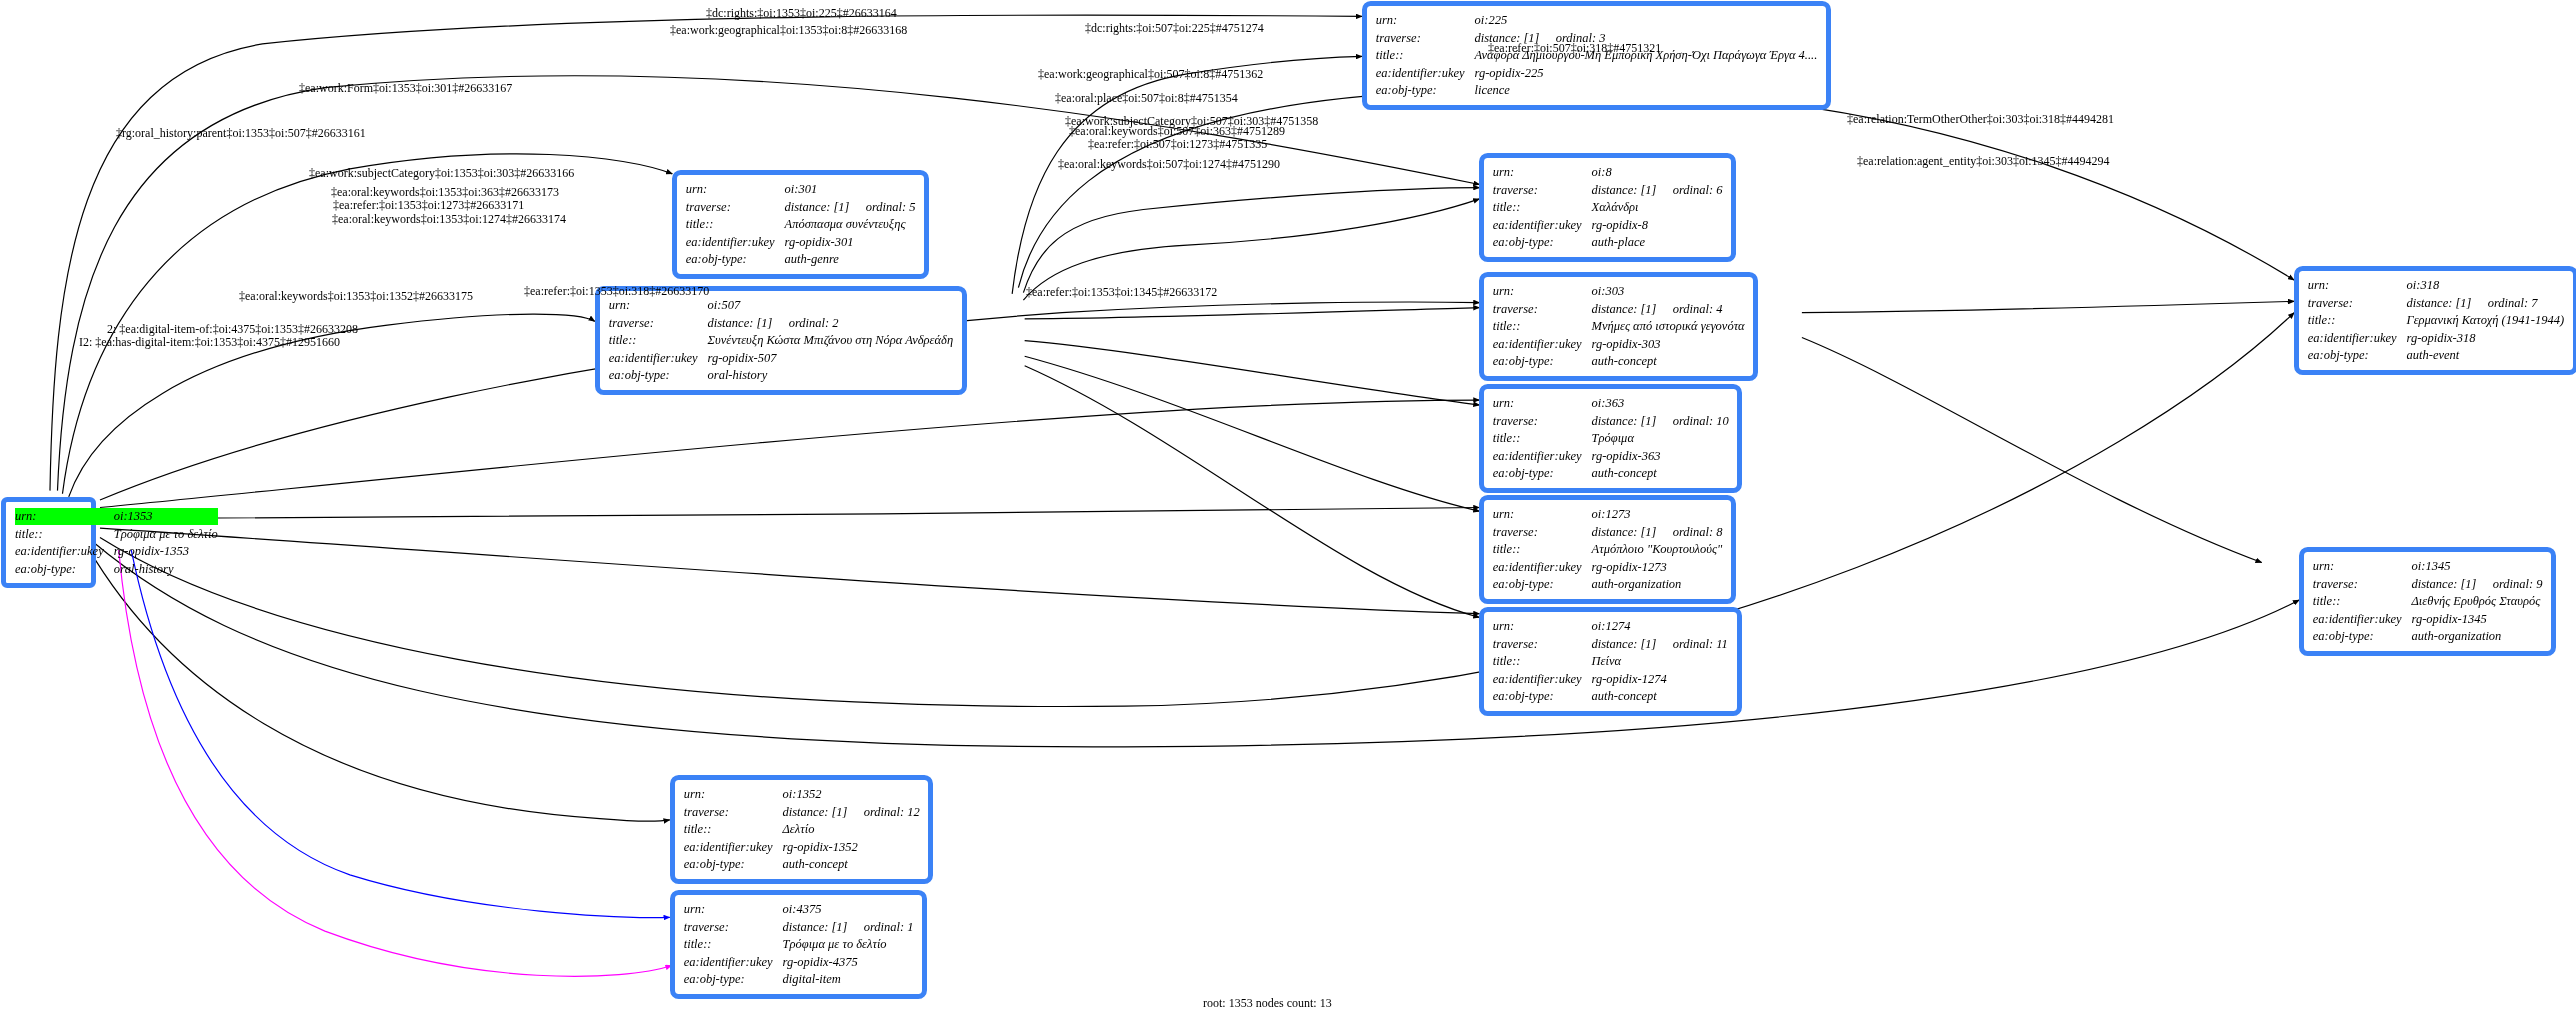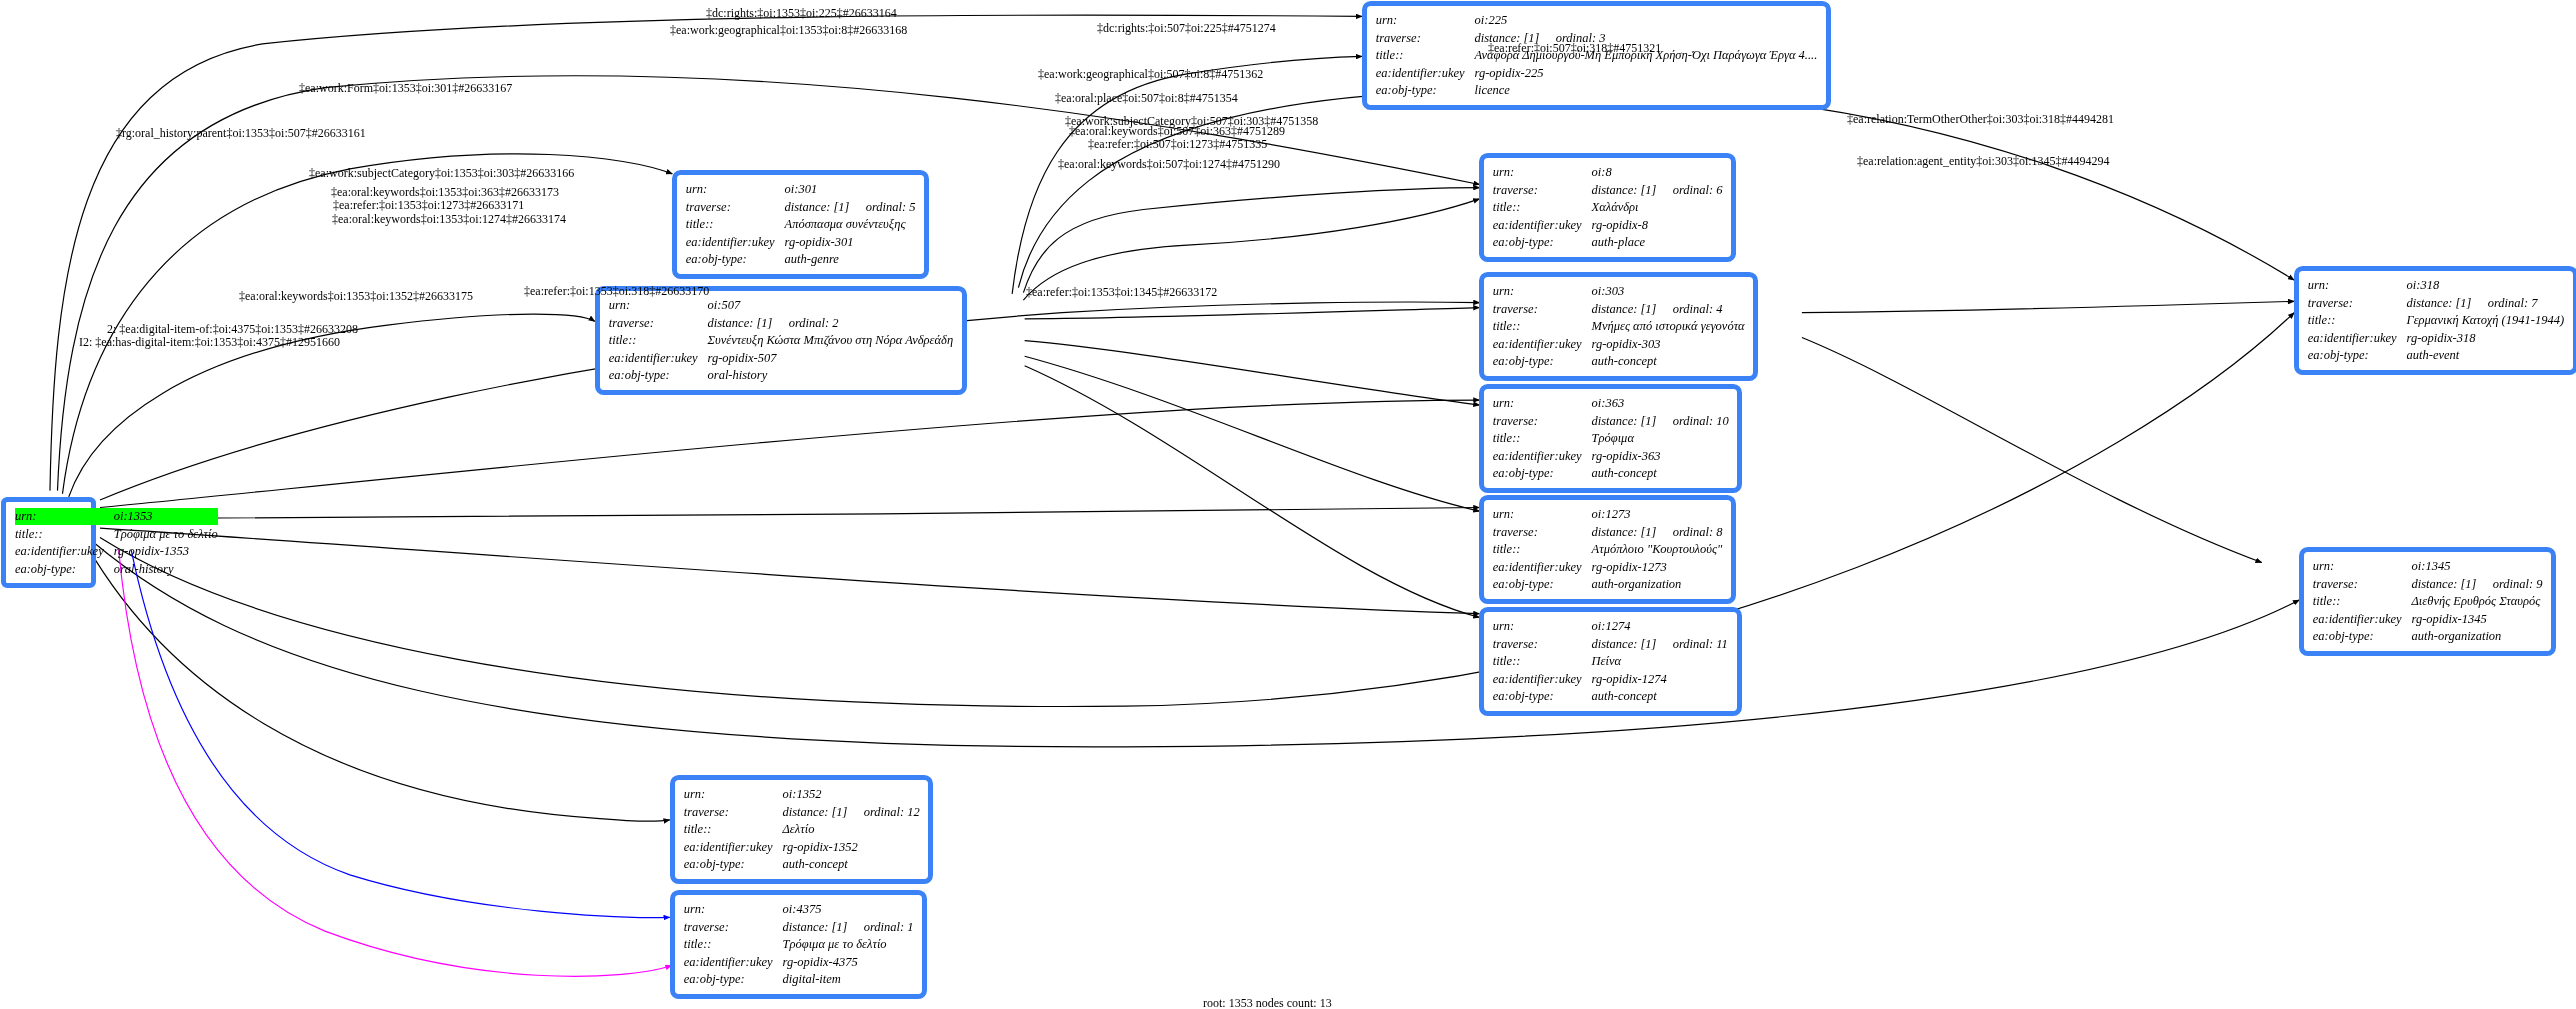--- a/index.html
+++ b/index.html
@@ -489,21 +489,21 @@
       <tr>
             <td class="k">ea:obj-type:</td>
           <td class="v">digital-item</td>
           </tr>
     </tbody>
       </table>
   </div>
 
   <div class="edge-label" style="left:706px; top:6.2px;">‡dc:rights:‡oi:1353‡oi:225‡#26633164</div>
   <div class="edge-label" style="left:670px; top:23px;">‡ea:work:geographical‡oi:1353‡oi:8‡#26633168</div>
-  <div class="edge-label" style="left:1085px; top:20.6px;margin-left:12px;">‡dc:rights:‡oi:507‡oi:225‡#4751274</div>
+  <div class="edge-label" style="left:1085px; top:20.6px;">‡dc:rights:‡oi:507‡oi:225‡#4751274</div>
   <div class="edge-label" style="left:1488px; top:41px;">‡ea:refer:‡oi:507‡oi:318‡#4751321</div>
   <div class="edge-label" style="left:299px;  top:81px;">‡ea:work:Form‡oi:1353‡oi:301‡#26633167</div>
   <div class="edge-label" style="left:1038px; top:67px;">‡ea:work:geographical‡oi:507‡oi:8‡#4751362</div>
   <div class="edge-label" style="left:1055px; top:91px;">‡ea:oral:place‡oi:507‡oi:8‡#4751354</div>
   <div class="edge-label" style="left:116px;  top:126px;">‡rg:oral_history:parent‡oi:1353‡oi:507‡#26633161</div>
   <div class="edge-label" style="left:1065px; top:114px;">‡ea:work:subjectCategory‡oi:507‡oi:303‡#4751358</div>
   <div class="edge-label" style="left:1069px; top:124px;">‡ea:oral:keywords‡oi:507‡oi:363‡#4751289</div>
   <div class="edge-label" style="left:1847px; top:112px;">‡ea:relation:TermOtherOther‡oi:303‡oi:318‡#4494281</div>
   <div class="edge-label" style="left:1088px; top:137px;">‡ea:refer:‡oi:507‡oi:1273‡#4751335</div>
   <div class="edge-label" style="left:1857px; top:154px;">‡ea:relation:agent_entity‡oi:303‡oi:1345‡#4494294</div>

